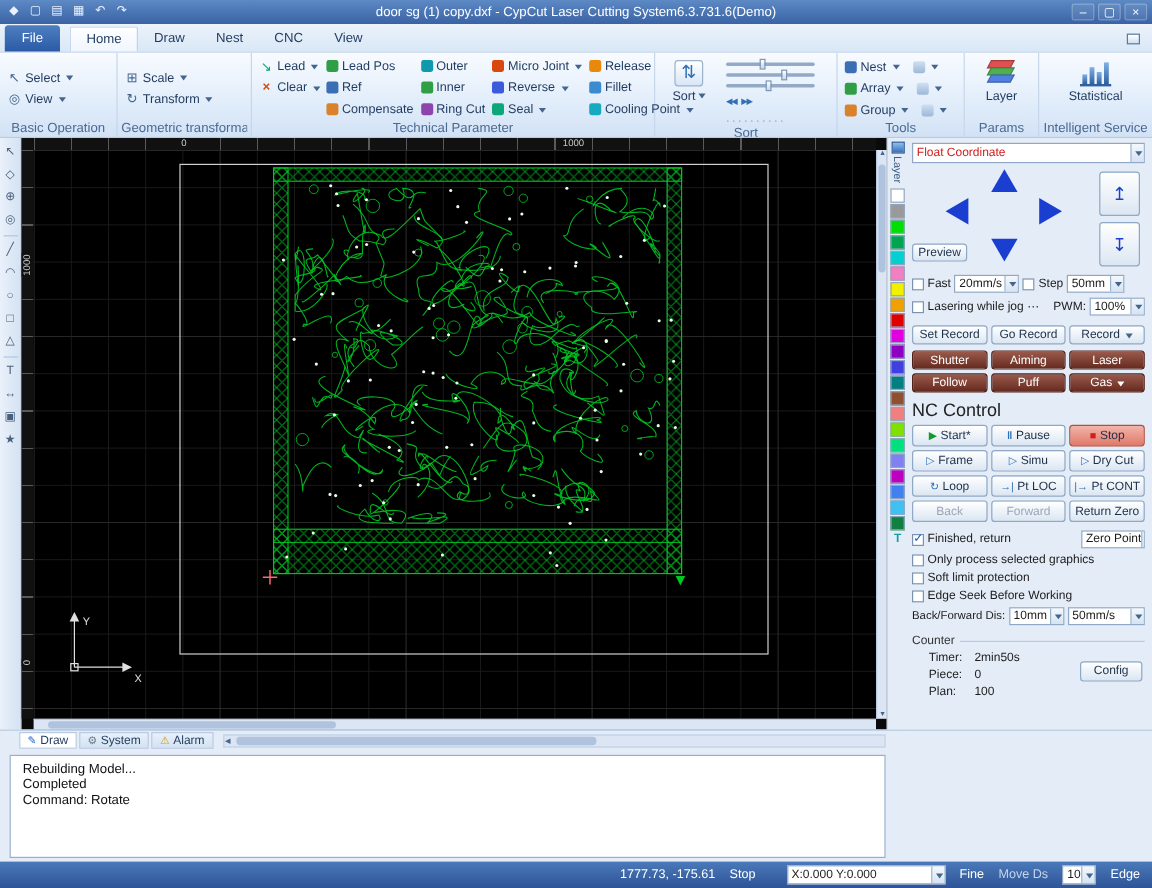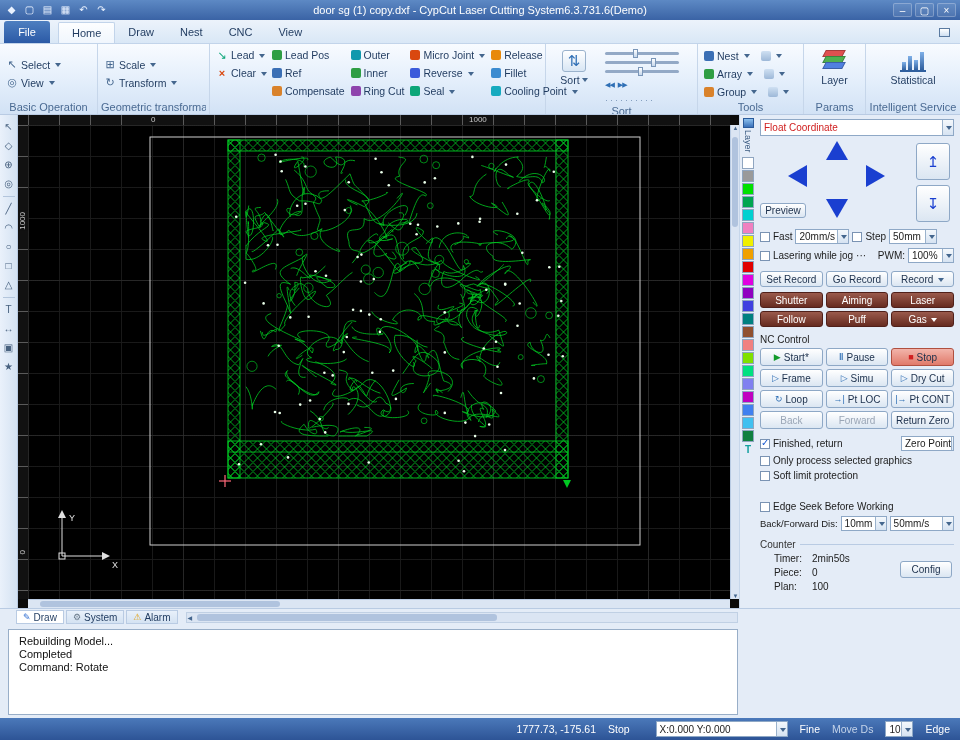--- a/index.html
+++ b/index.html
@@ -92,21 +92,21 @@
 .preview{position:absolute;left:0;top:62px;width:46px;height:15px;}
 .zbtn{position:absolute;left:156px;width:34px;height:37px;font-size:15px;color:#1a3fd0;}
 .z1{top:2px;}.z2{top:44px;}
 .mbtn{flex:1;height:16px;background:linear-gradient(#9a5a4c,#662b20);border:1px solid #50201a;border-radius:3px;color:#fff;font-size:10px;display:flex;align-items:center;justify-content:center;gap:2px;}
 .ncrow{display:flex;gap:3px;margin-top:3px;}
 .ncb{flex:1;height:18px;}
 .stopb{background:linear-gradient(#f2b4aa,#e07a6a);border-color:#b05040;}
 .gi{font-size:9px;color:#2f6fb5;}
 .gi.green{color:#129a2a;}
 .gi.red{color:#d02020;}
-.seclabel{margin-top:7px;font-size:10px;color:#222;}
+.seclabel{margin-top:7px;font-size:15px;color:#222;}
 .counterhead{display:flex;align-items:center;gap:4px;margin-top:8px;color:#333;}
 .counterhead::after{content:"";flex:1;border-top:1px solid #b9cbe3;}
 .counterbox{position:relative;}
 .kv{display:flex;margin-top:3px;padding-left:14px;}
 .kv .k{width:38px;color:#222;}
 .configbtn{position:absolute;right:2px;top:30px;width:52px;height:17px;}
 .disl{font-size:9.5px;white-space:nowrap;}
 
 
 .bottom{position:absolute;left:0;top:608px;right:0;height:110px;background:#e4ecf7;border-top:1px solid #b9cbe3;}
@@ -260,20 +260,21 @@
               <span class="ric" style="background: rgb(59, 139, 208);"></span>
               <span>Fillet</span>
             </div>
             <div class="ritem">
               <span class="ric" style="background: rgb(21, 170, 191);"></span>
               <span>Cooling Point</span>
               <span class="caret"></span>
             </div>
           </div>
         </div>
+      <div class="rgl">Technical Parameter</div>
     </div>
 
     <div class="rgroup" style="width:152px">
       <div class="rgc">
         <div class="bigbtn">
           <span class="sorticon">⇅</span>
           <span style="display:flex">
               <span>Sort</span>
               <span class="caret"></span>
             </span>
@@ -790,21 +791,21 @@
 
     <div id="cbList">
         <div class="row" style="margin-top: 4px;">
           <span class="cb"></span>
           <span>Only process selected graphics</span>
         </div>
         <div class="row" style="margin-top: 4px;">
           <span class="cb"></span>
           <span>Soft limit protection</span>
         </div>
-        <div class="row" style="margin-top: 20px;">
+        <div class="row" style="margin-top: 4px;">
           <span class="cb"></span>
           <span>Edge Seek Before Working</span>
         </div>
       </div>
 
     <div class="row">
       <span class="disl">Back/Forward Dis:</span>
       <span class="dd" style="width:46px">
           <span>10mm</span>
           <span class="db">

